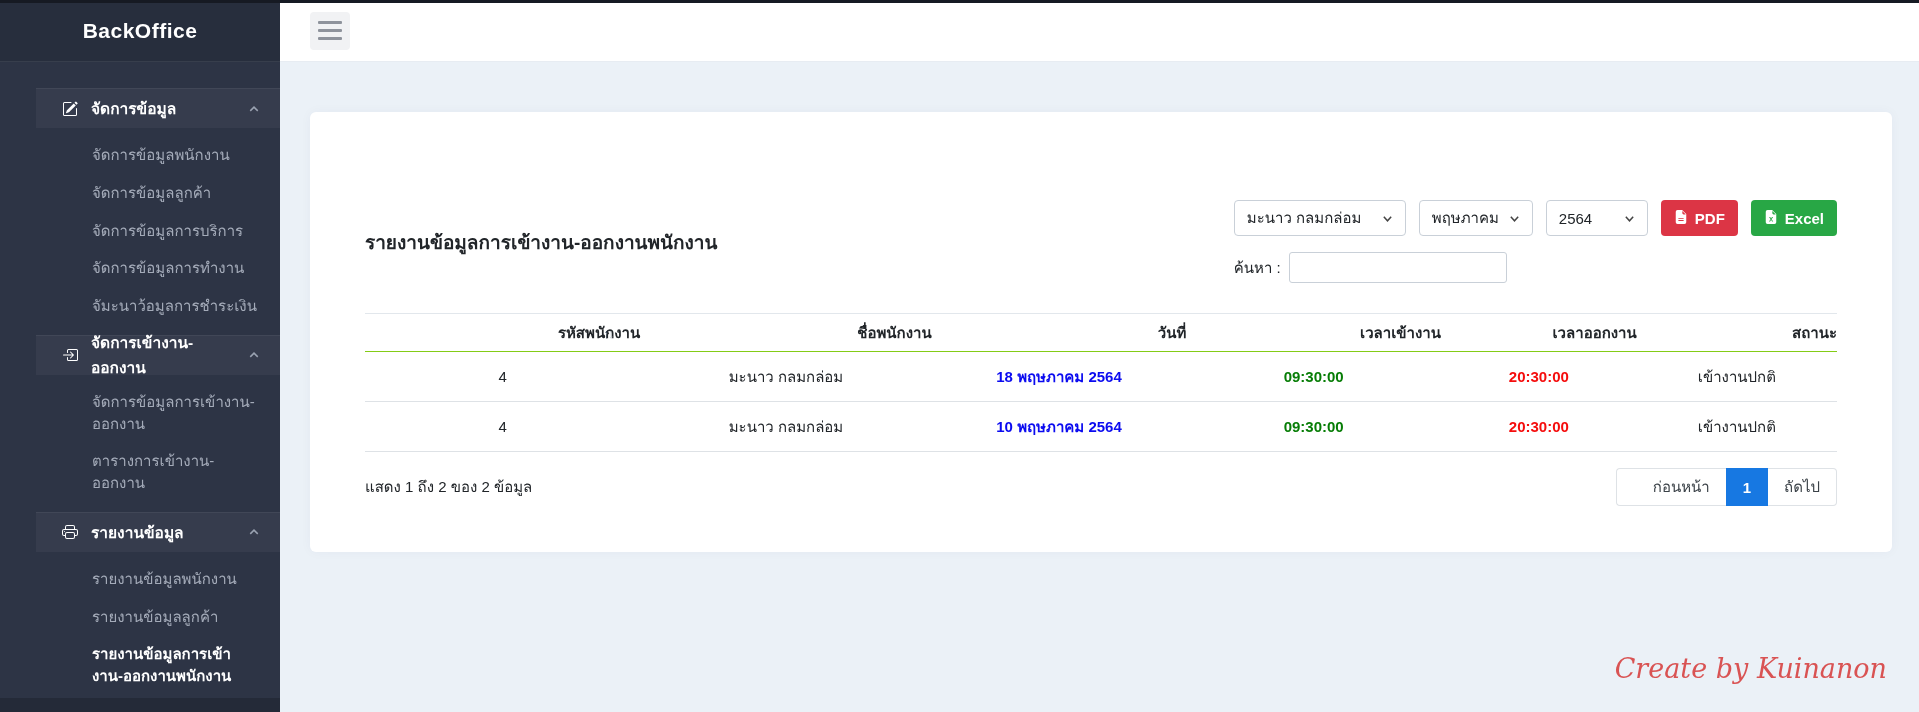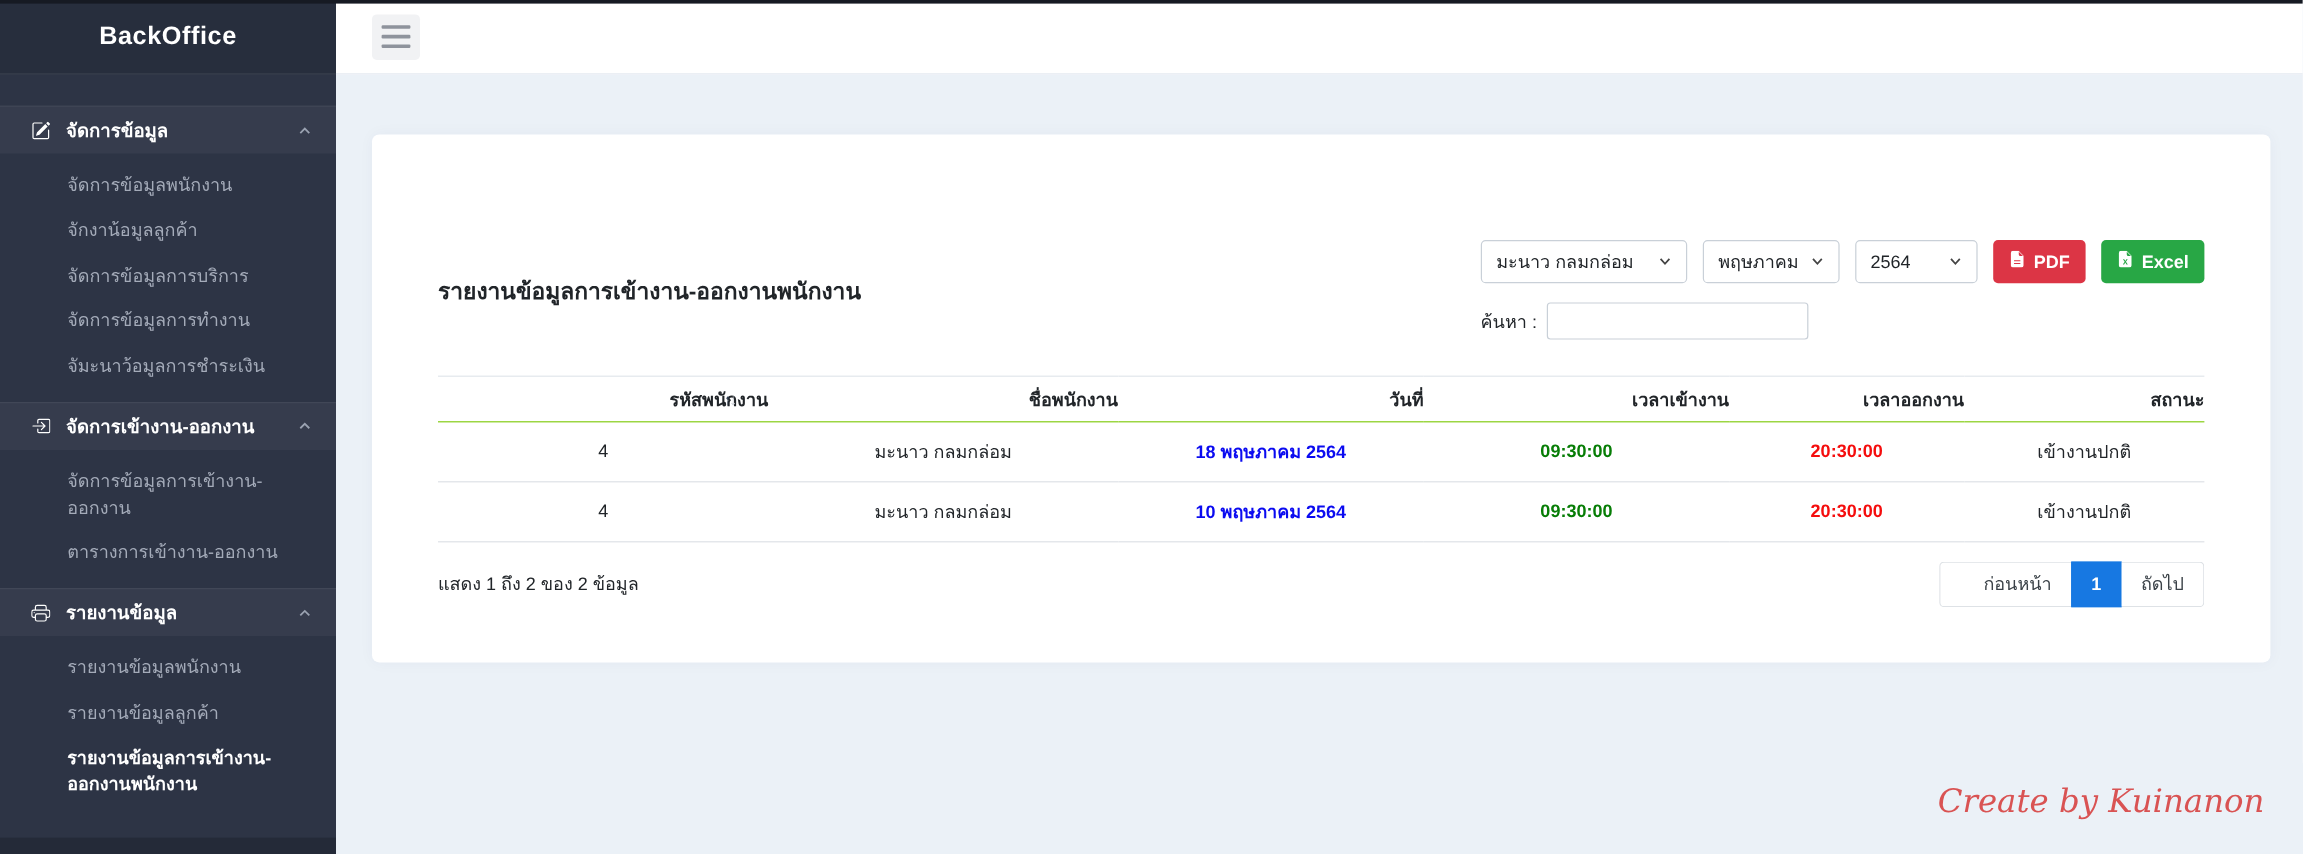--- a/index.html
+++ b/index.html
@@ -5,21 +5,21 @@
   * { margin:0; padding:0; box-sizing:border-box; }
   html,body { width:1919px; height:712px; overflow:hidden; }
   body { font-family:"Liberation Sans", sans-serif; background:#ebf1f7; display:flex; position:relative; }
   .top-strip { position:absolute; top:0; left:0; width:1919px; height:3px; background:#161a23; z-index:20; }
 
   
   .sidebar { width:280px; min-width:280px; height:712px; background:#2d3445; position:relative; z-index:5; }
   .brand { height:62px; display:flex; align-items:center; justify-content:center; color:#fff;
            font-size:21px; font-weight:bold; letter-spacing:.5px; background:#272e3d;
            border-bottom:1px solid rgba(255,255,255,.08); }
-  .menu { padding-top:26px; }
+  .menu { padding-top:26px;padding-left:36px; }
   .section-header { display:flex; align-items:center; height:40px; padding:0 20px 0 26px;
                     color:#fff; font-weight:bold; font-size:15.5px; background:rgba(255,255,255,.045);
                     border-top:1px solid rgba(255,255,255,.06); cursor:pointer; }
   .s-icon { display:flex; margin-right:13px; }
   .chev { margin-left:auto; display:flex; }
   .sub-list { padding:8px 0 10px 0; }
   .sub-item { padding:8px 20px 8px 56px; color:#a4abb9; font-size:15px; line-height:1.45; cursor:pointer; }
   .sub-item.active { color:#ffffff; font-weight:bold; }
   .sidebar-bottom-strip { position:absolute; bottom:0; left:0; width:100%; height:14px; background:rgba(0,0,0,.18); }
 
@@ -90,21 +90,21 @@
       </span>
       <span class="s-label">จัดการข้อมูล</span>
       <span class="chev">
         <svg viewBox="0 0 16 16" width="12" height="12" fill="none" stroke="#9aa2b1" stroke-width="2">
             <polyline points="3,10.5 8,5.5 13,10.5"></polyline>
           </svg>
       </span>
     </div>
     <div class="sub-list">
       <div class="sub-item">จัดการข้อมูลพนักงาน</div>
-      <div class="sub-item">จักงาน้อมูลลูกค้า</div>
+      <div class="sub-item">จัดการข้อมูลลูกค้า</div>
       <div class="sub-item">จัดการข้อมูลการบริการ</div>
       <div class="sub-item">จัดการข้อมูลการทำงาน</div>
       <div class="sub-item">จัมะนาว้อมูลการชำระเงิน</div>
     </div>
 
     <div class="section-header">
       <span class="s-icon">
         <svg viewBox="0 0 16 16" width="16" height="16" fill="#fff">
             <path d="M6 3.5a.5.5 0 0 1 .5-.5h8a.5.5 0 0 1 .5.5v9a.5.5 0 0 1-.5.5h-8a.5.5 0 0 1-.5-.5v-2a.5.5 0 0 0-1 0v2A1.5 1.5 0 0 0 6.5 14h8a1.5 1.5 0 0 0 1.5-1.5v-9A1.5 1.5 0 0 0 14.5 2h-8A1.5 1.5 0 0 0 5 3.5v2a.5.5 0 0 0 1 0v-2z"></path>
             <path d="M11.854 8.354a.5.5 0 0 0 0-.708l-3-3a.5.5 0 1 0-.708.708L10.293 7.5H1.5a.5.5 0 0 0 0 1h8.793l-2.147 2.146a.5.5 0 0 0 .708.708l3-3z"></path>

